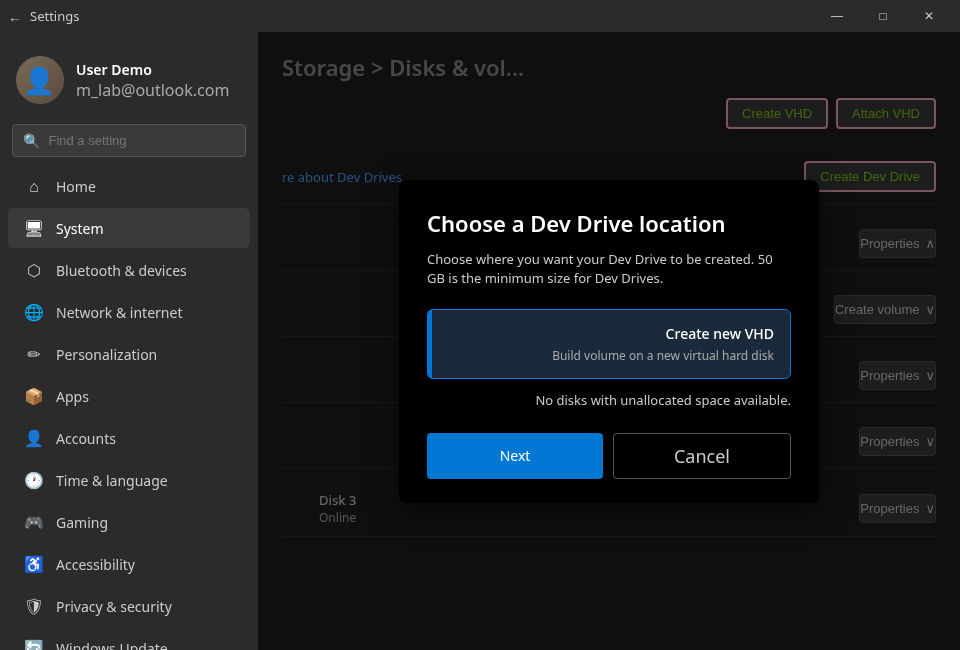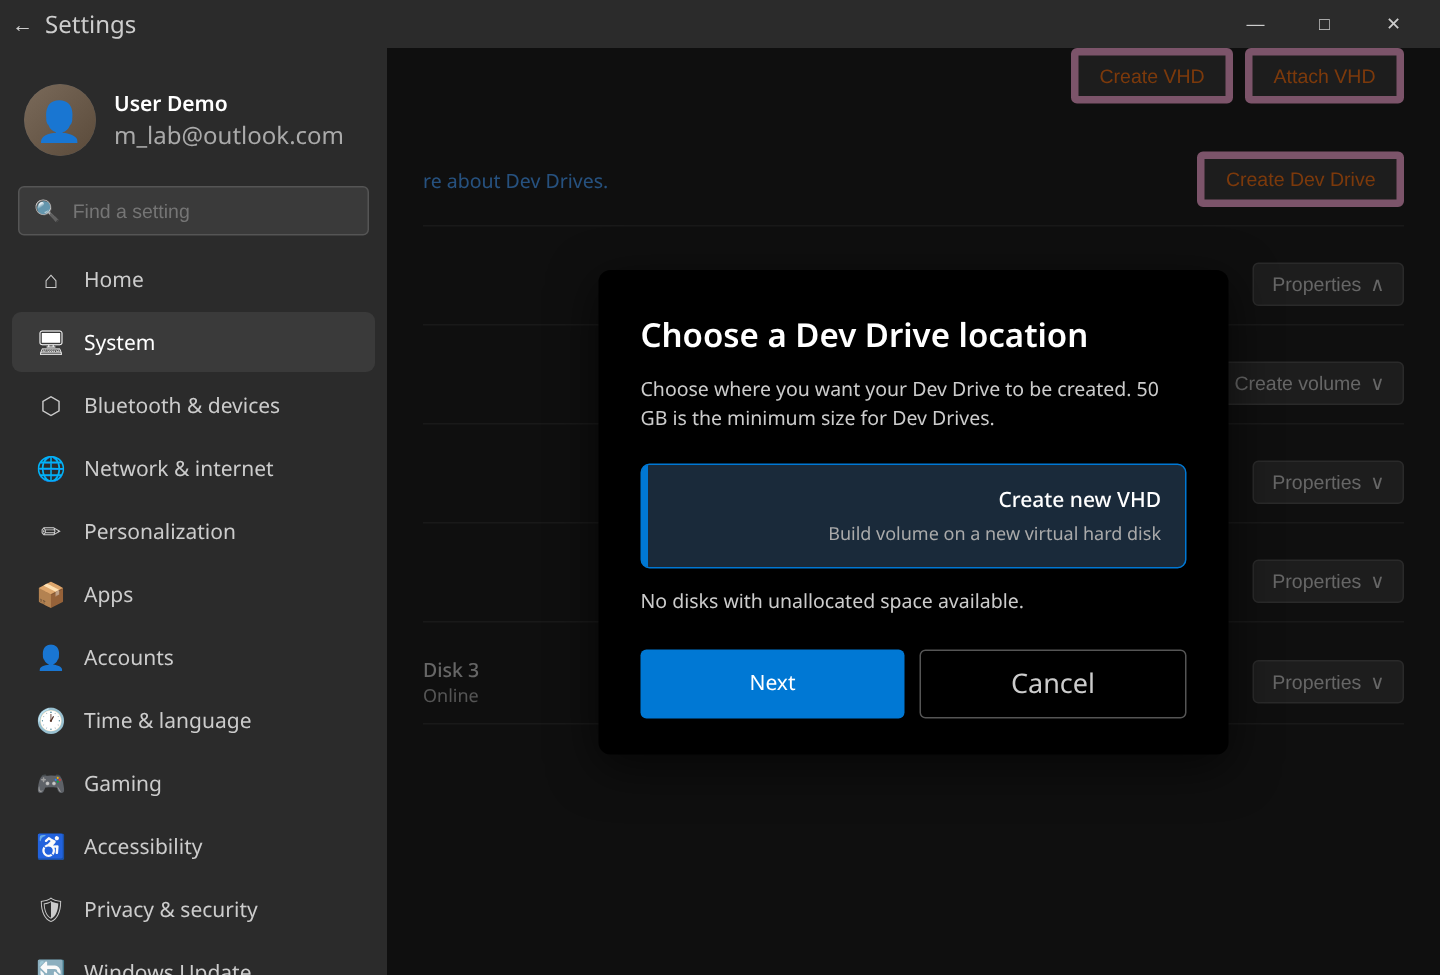--- a/index.html
+++ b/index.html
@@ -21,21 +21,21 @@
       height: 32px;
       flex-shrink: 0;
     }
     .title-bar-left {
       display: flex;
       align-items: center;
       gap: 8px;
     }
     .title-bar-title {
       color: #ccc;
-      font-size: 16px;
+      font-size: 13px;
     }
     .title-bar-back {
       color: #ccc;
       font-size: 14px;
       cursor: pointer;
     }
     .title-bar-controls {
       display: flex;
       gap: 0;
     }
@@ -165,23 +165,23 @@
       flex-direction: column;
       gap: 12px;
     }
     .action-buttons-row {
       display: flex;
       gap: 8px;
       margin-bottom: 8px;
     }
     .action-btn {
       background: #3a3a3a;
-      border: 5px solid #f9a8d4;
+      border: 2px solid #f9a8d4;
       border-radius: 4px;
-      color: #f97316;
+      color: #84cc16;
       padding: 6px 14px;
       font-size: 13px;
       cursor: pointer;
     }
 
     .content-row {
       display: flex;
       align-items: center;
       justify-content: space-between;
       padding: 12px 0;
@@ -191,36 +191,36 @@
       color: #4da3ff;
       font-size: 13px;
       cursor: pointer;
     }
 
     .dropdown-btn {
       background: #3a3a3a;
       border: 1px solid #555;
       border-radius: 4px;
       color: #ccc;
-      padding: 6px 12px;
+      padding: 6px 0;
       font-size: 13px;
       cursor: pointer;
       display: flex;
       align-items: center;
       gap: 6px;
     }
 
     .disk-row {
       display: flex;
       align-items: center;
       justify-content: space-between;
       padding: 10px 0;
       border-bottom: 1px solid #333;
     }
-    .disk-info { color: #ccc; font-size: 13px; }
+    .disk-info { color: #ccc; font-size: 13px; margin-left: 37px; }
     .disk-name { font-weight: 500; }
     .disk-status { color: #aaa; font-size: 12px; }
 
     
     .overlay {
       position: absolute;
       top: 0; left: 0; right: 0; bottom: 0;
       background: rgba(0,0,0,0.5);
       display: flex;
       align-items: center;
@@ -284,20 +284,21 @@
       padding-left: 4px;
     }
     .option-card:not(.selected) .option-card-indicator {
       display: none;
     }
 
     .no-disks-msg {
       font-size: 13px;
       color: #ccc;
       margin: 12px 0 0;
+      text-align: right;
     }
 
     .dialog-footer {
       display: flex;
       gap: 10px;
       margin-top: 24px;
     }
     .btn-primary {
       background: #0078d4;
       color: #fff;
@@ -400,20 +401,21 @@
       <span class="nav-icon">🛡</span>
       <span>Privacy &amp; security</span>
     </div>
     <div class="nav-item">
       <span class="nav-icon">🔄</span>
       <span>Windows Update</span>
     </div>
   </div>
 
   <div class="main-content">
+    <div class="main-header">Storage &gt; Disks &amp; vol...</div>
 
     <div class="main-body">
       <div class="action-buttons-row">
         <div style="flex:1"></div>
         <button class="action-btn">Create VHD</button>
         <button class="action-btn">Attach VHD</button>
       </div>
 
       <div class="content-row">
         <span class="content-row-link">re about Dev Drives.</span>

